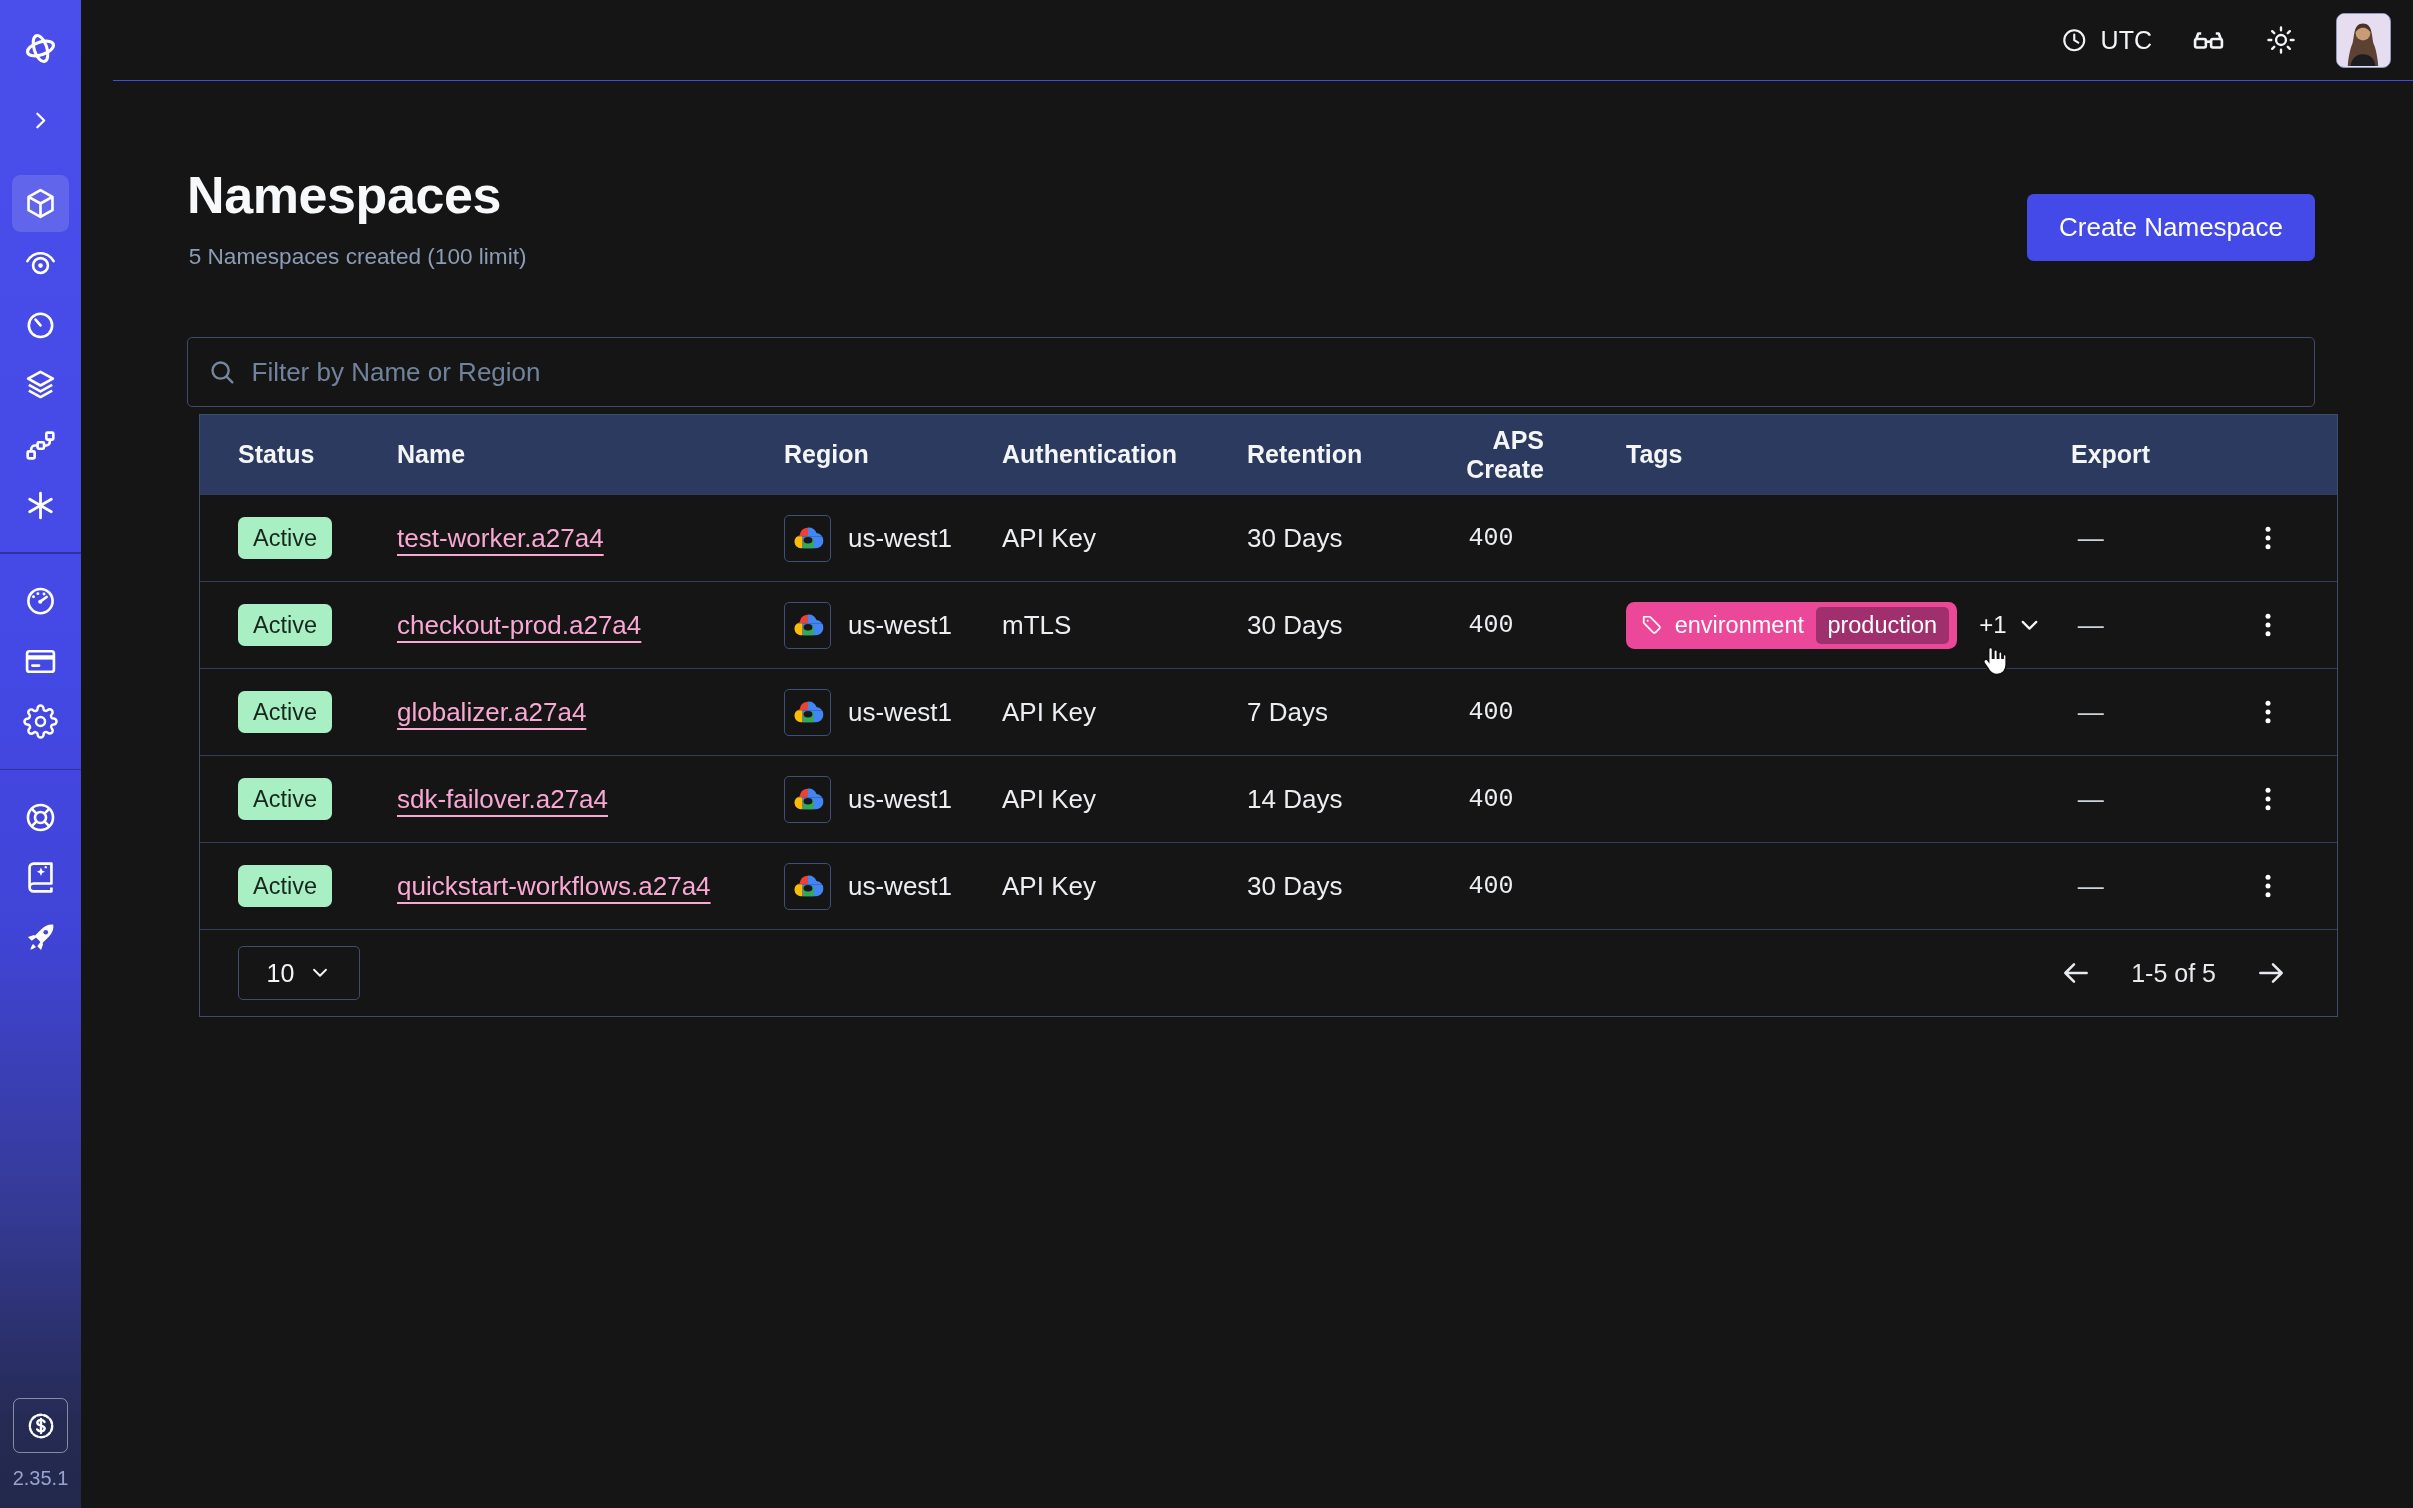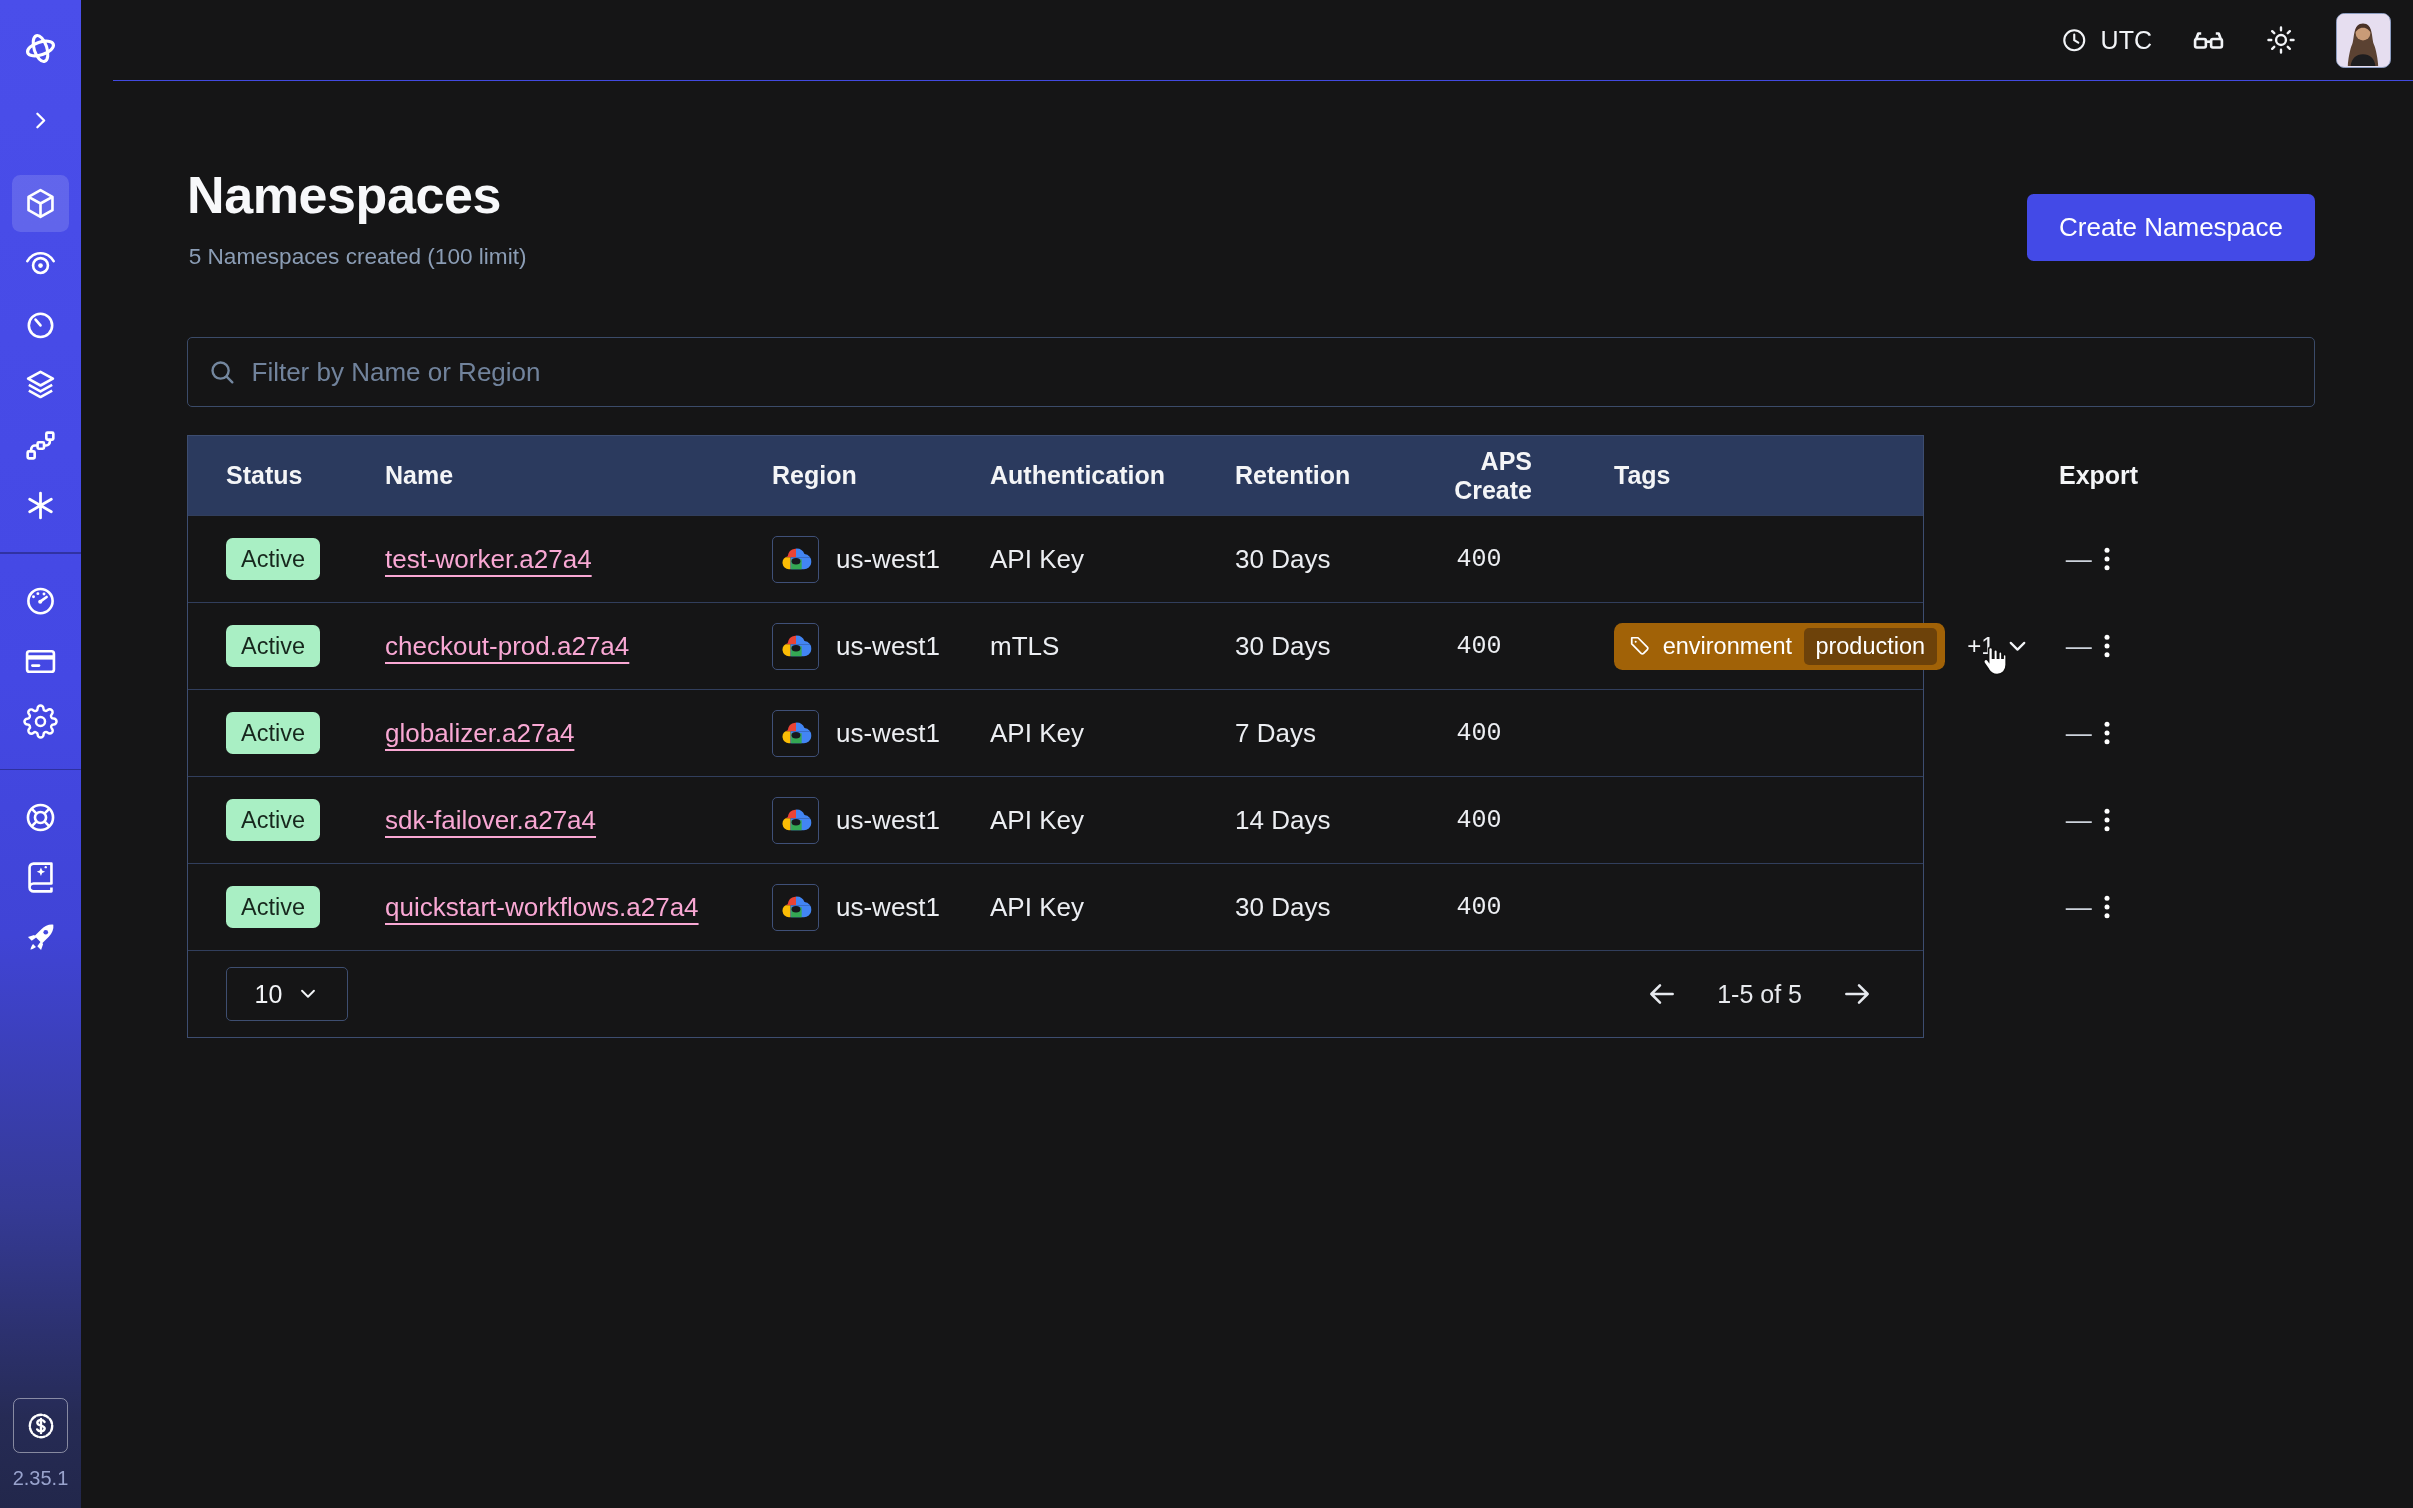--- a/index.html
+++ b/index.html
@@ -59,21 +59,21 @@
     border:1.7px solid #3b4b69; border-radius:5px; display:flex; align-items:center; gap:15px; padding:0 20px;
     background:transparent; color:#74879f;margin-top:12px;
   }
   .filter input {
     flex:1; background:transparent; border:none; outline:none;
     font-size:26px; color:#e6e9ee; font-family:inherit;
   }
   .filter input::placeholder { color:#71839c; }
 
   
-  .table { position:absolute; left:0; top:331px; width:1737px; border:1.7px solid #3d4d70;margin-top:21px; }
+  .table { position:absolute; left:12px; top:331px; width:2139px; border:1.7px solid #3d4d70; }
   .tr {
     display:grid;
     grid-template-columns:159px 387px 218px 245px 191px 106px 527px 1fr;
     padding-left:38px; align-items:center;
   }
   .thead { height:79px; background:#2b3a5e; }
   .thead .th { font-size:25px; font-weight:600; color:#f4f5f7; }
   .th-aps { text-align:right; }
   .th-tags { padding-left:82px; }
   .row { height:87px; border-top:1.7px solid #313e5c; font-size:26px; color:#eceef2; }
@@ -85,21 +85,21 @@
 
   .badge-active {
     display:inline-block; background:#a9efc4; color:#17271d;
     font-size:23.5px; font-weight:500; padding:7.5px 15px; border-radius:6.7px;
   }
   .ns-link { color:#f9a8d4; text-decoration:underline; text-underline-offset:6.7px; text-decoration-thickness:1.7px; }
   .region-cell { display:flex; align-items:center; gap:17px; }
   .gcp-box { width:47px; height:47px; border:1.7px solid #3f5078; border-radius:5px; display:flex; align-items:center; justify-content:center; }
 
   .tag-pill {
-    height:47px; background:#a16207; border-radius:8.4px; color:#fff;
+    height:47px; background:#ec4899; border-radius:8.4px; color:#fff;
     display:flex; align-items:center; gap:11.7px; padding:0 8.4px 0 15px; border:none; font-family:inherit;
   }
   .tag-key { font-size:23.5px; }
   .tag-value { background:rgba(0,0,20,0.32); border-radius:5px; padding:5px 11.7px; font-size:23.5px; }
   .tag-more { font-size:24px; color:#f2f4f7; margin-left:22px; background:transparent; border:none; display:flex; align-items:center; gap:10px; }
 
   
   .tfoot { height:87px; border-top:1.7px solid #313e5c; display:flex; align-items:center; justify-content:space-between; padding:0 50px 0 38px; }
   .page-size {
     width:122px; height:54px; border:1.7px solid #3e4e70; border-radius:5px;

